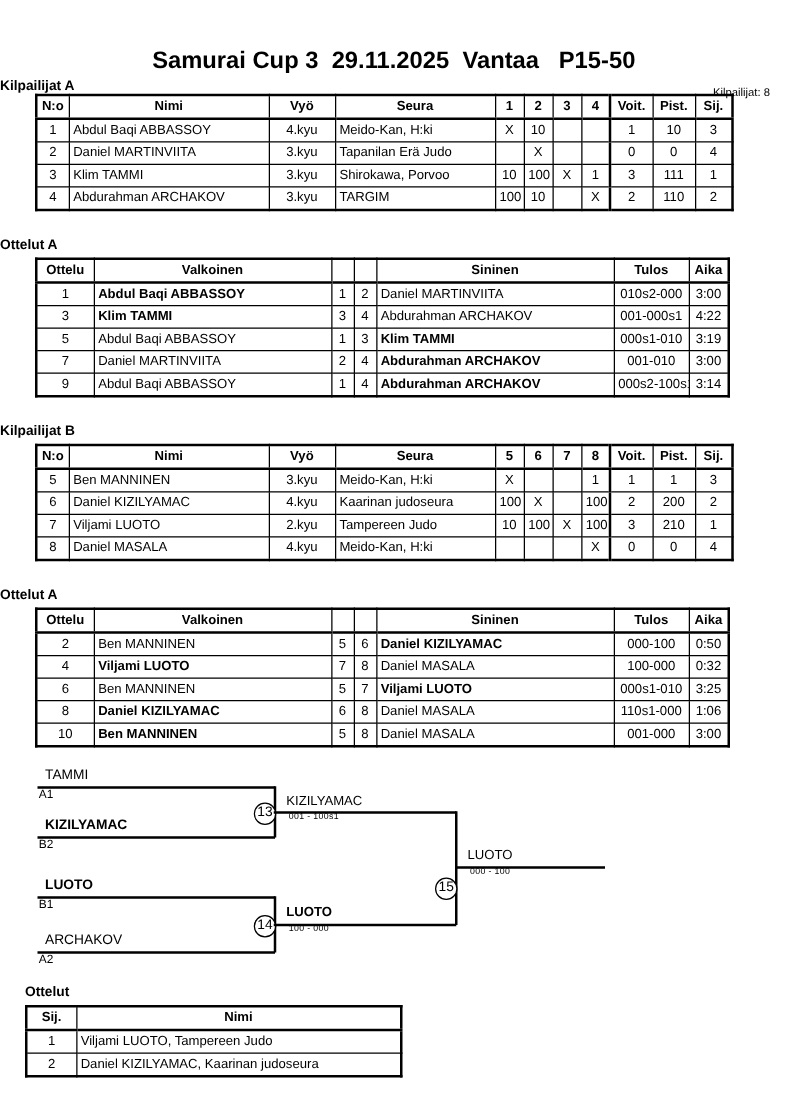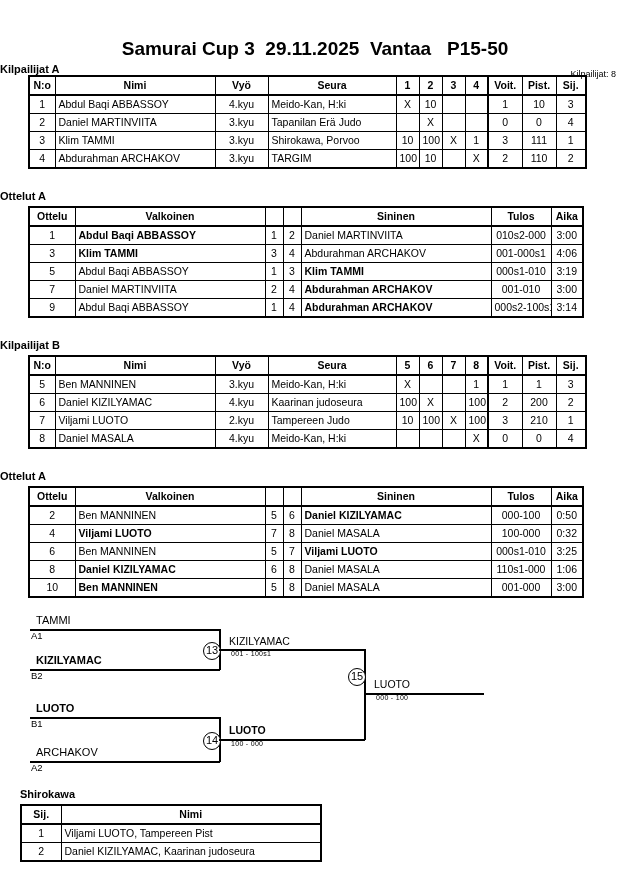--- a/index.html
+++ b/index.html
@@ -275,21 +275,21 @@
         <td class="c">010s2-000</td>
         <td class="c">3:00</td>
       </tr>
       <tr>
         <td class="c">3</td>
         <td class="l b">Klim TAMMI</td>
         <td class="c">3</td>
         <td class="c">4</td>
         <td class="l">Abdurahman ARCHAKOV</td>
         <td class="c">001-000s1</td>
-        <td class="c">4:06</td>
+        <td class="c">4:22</td>
       </tr>
       <tr>
         <td class="c">5</td>
         <td class="l">Abdul Baqi ABBASSOY</td>
         <td class="c">1</td>
         <td class="c">3</td>
         <td class="l b">Klim TAMMI</td>
         <td class="c">000s1-010</td>
         <td class="c">3:19</td>
       </tr>
@@ -507,45 +507,45 @@
 
   <div class="ln v" style="left:219px; top:107px; height:45px;"></div>
 
   <div class="node" style="left:203px; top:122px;">14</div>
   <div class="name bold" style="left:229px; top:114px; font-size:10.5px;">LUOTO</div>
   <div class="score" style="left:231px; top:130px;">100 - 000</div>
   <div class="ln h" style="left:219px; top:129px; width:146px;"></div>
 
   <div class="ln v" style="left:364px; top:39px; height:91px;"></div>
 
-  <div class="node" style="left:348px; top:58px;">15</div>
+  <div class="node" style="left:348px; top:92px;">15</div>
   <div class="name" style="left:374px; top:68px; font-size:10.5px;">LUOTO</div>
   <div class="score" style="left:376px; top:84px;">000 - 100</div>
   <div class="ln h" style="left:364px; top:83px; width:120px;"></div>
 </div>
 
 <div style="text-align:center; width:320px; margin-left:20px;">
-  <div class="section-caption">Shirokawa</div>
+  <div class="section-caption">Ottelut</div>
 </div>
 <div class="block" style="margin-top:4px;">
   <table class="grid res-table">
     <colgroup>
         <col class="sij">
         <col class="nimi">
       </colgroup>
     <thead>
       <tr>
         <th>Sij.</th>
         <th>Nimi</th>
       </tr>
     </thead>
     <tbody>
       <tr>
         <td class="c">1</td>
-        <td class="l">Viljami LUOTO, Tampereen Pist</td>
+        <td class="l">Viljami LUOTO, Tampereen Judo</td>
       </tr>
       <tr>
         <td class="c">2</td>
         <td class="l">Daniel KIZILYAMAC, Kaarinan judoseura</td>
       </tr>
 
     </tbody>
   </table>
 </div>
 

